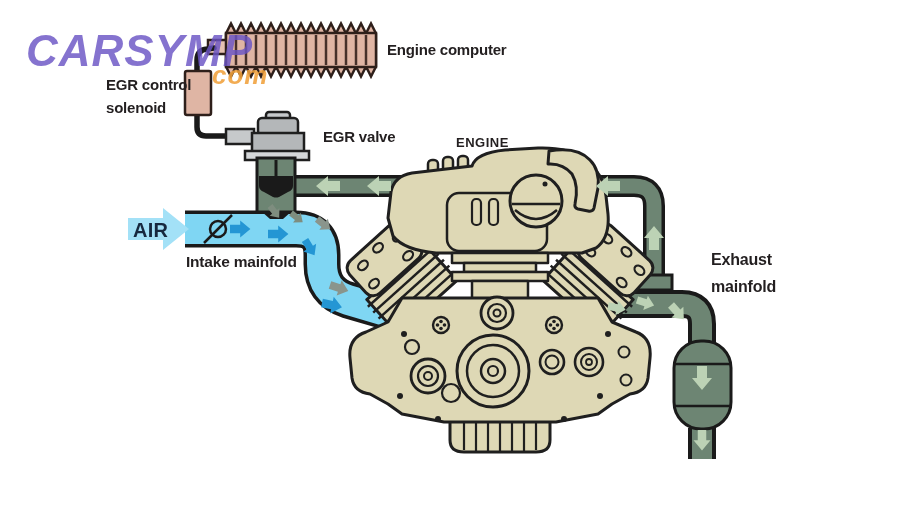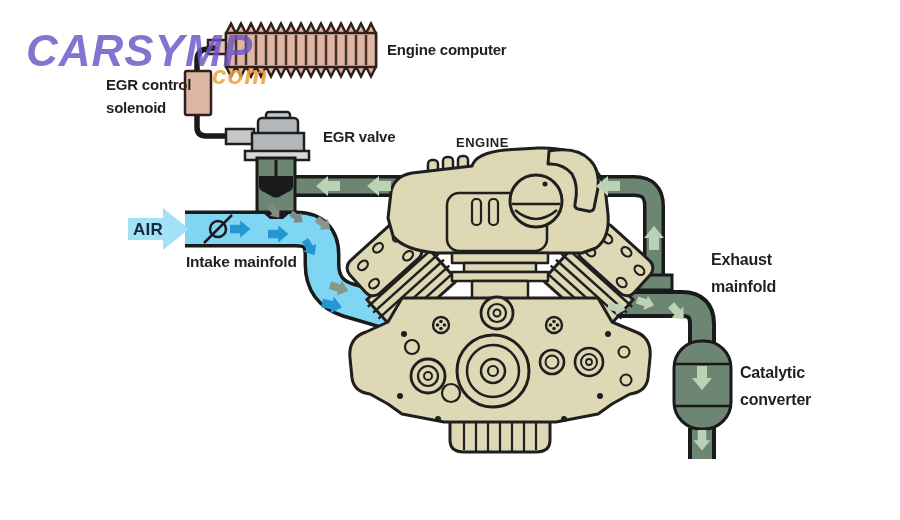--- a/index.html
+++ b/index.html
@@ -9,21 +9,21 @@
   }
   .stage svg{position:absolute;left:0;top:0;z-index:1;}
   .label{
     position:absolute;z-index:3;font-weight:700;font-size:15px;line-height:20px;
     letter-spacing:-0.2px;color:#231f20;white-space:nowrap;
   }
   .label .ln{display:block;}
   .two-line{line-height:27px;font-size:16px;}
   .solenoid-label{line-height:23px;}
   .engine-label{font-size:13px;letter-spacing:.5px;}
-  .air-label{font-size:17px;color:#17293f;letter-spacing:.3px;}
+  .air-label{font-size:20px;color:#17293f;letter-spacing:.3px;}
   .title{
     position:absolute;z-index:3;font-size:34px;font-weight:700;letter-spacing:-0.5px;
     color:#1d1d1d;white-space:nowrap;
   }
   .wm-brand{
     position:absolute;z-index:2;font-size:44px;font-weight:900;font-style:italic;
     color:rgba(106,84,196,0.82);letter-spacing:1px;white-space:nowrap;
   }
   .wm-suffix{
     position:absolute;z-index:2;font-size:26px;font-weight:700;font-style:italic;
@@ -247,19 +247,15 @@
 
   <div class="label air-label" style="left:133px;top:220px;">AIR</div>
 
   <div class="label" style="left:186px;top:252px;font-size:15.5px;">Intake mainfold</div>
 
   <div class="label two-line" style="left:711px;top:246px;">
     <span class="ln">Exhaust</span>
     <span class="ln">mainfold</span>
   </div>
 
-  <div class="label two-line" style="left:740px;top:359px;">
-    <span class="ln">Catalytic</span>
-    <span class="ln">converter</span>
-  </div>
 
 
 </div>
 
 </body></html>

